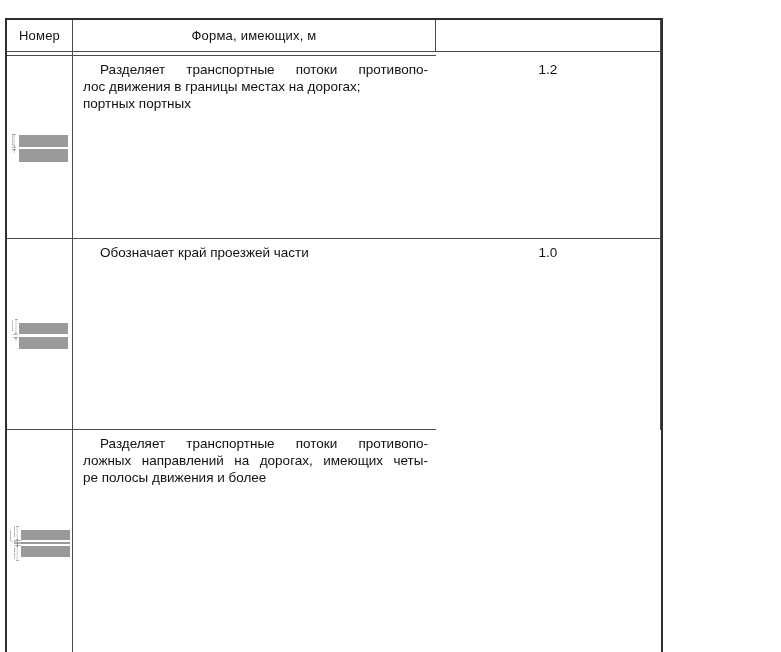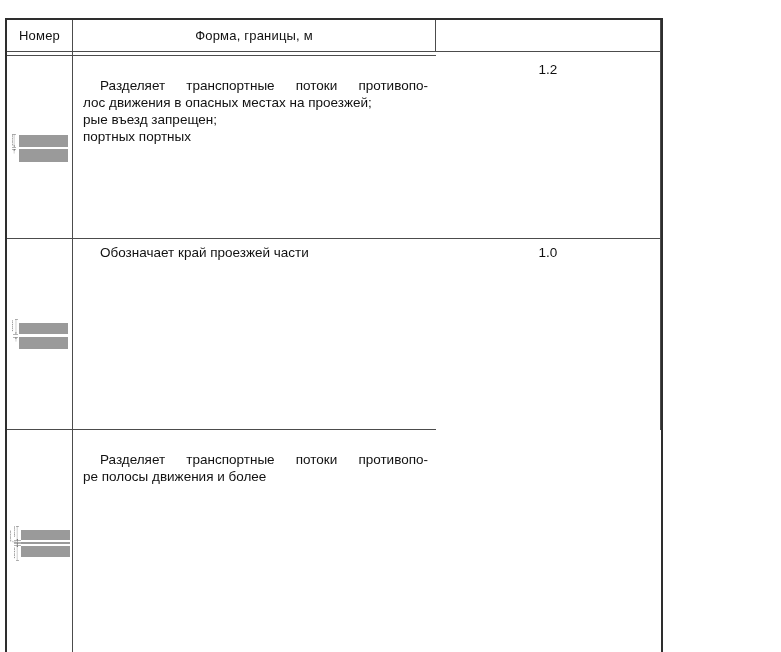--- a/index.html
+++ b/index.html
@@ -29,21 +29,21 @@
     font-size:13px; letter-spacing:0.2px;
   }
   .num {
     text-align:center; padding-top:6px; font-size:13.5px;
   }
   .desc {
     font-size:13.5px; line-height:17px;
     padding:5px 8px 0 10px;
   }
   .ln { text-align:left; white-space:normal; }
-  .ln.j { text-align:justify; text-align-last:justify;margin-top:16px; }
+  .ln.j { text-align:justify; text-align-last:justify; }
   .ln.ind { text-indent:17px; }
 
   .dsvg { position:absolute; left:0; top:0; width:100%; height:100%; display:block; }
   .mk   { fill:var(--marking-gray, #9a9a9a); shape-rendering:crispEdges; }
   .dl   { stroke:var(--diagram-line, #141414); stroke-width:1.2; fill:none; }
   .tick { stroke:var(--diagram-line, #141414); stroke-width:1.8; shape-rendering:crispEdges; }
   .ah   { fill:var(--diagram-line, #141414); stroke:none; }
   .dim  {
     font-family:"Liberation Sans", sans-serif;
     font-size:13.5px; font-style:italic;
@@ -54,21 +54,21 @@
 </head>
 <body>
 
 <div class="page">
   <div class="gost-table">
 
     <div class="cell head bR bB">
       <span>Номер</span>
     </div>
     <div class="cell head bR bB">
-      <span>Форма, границы, м</span>
+      <span>Форма, имеющих, м</span>
     </div>
 
     <div class="cell bR bB"></div>
     <div class="cell bR bB"></div>
     <div class="cell bB"></div>
 
     <div class="cell num bR bB">
       <span>1.1</span>
     </div>
     <div class="cell bR bB">
@@ -82,22 +82,21 @@
           <line class="tick" x1="29" y1="92" x2="53" y2="92"></line>
           <line class="tick" x1="29" y1="103" x2="53" y2="103"></line>
           <polygon class="ah" points="40,103 37.5,111.5 42.5,111.5"></polygon>
           <line class="dl" x1="40" y1="103" x2="40" y2="128"></line>
           <text class="dim" x="28" y="53" dy="4" transform="rotate(-90 28 53)">0,10–0,15</text>
         </g>
       </svg>
     </div>
     <div class="cell desc bB">
       <div class="ln ind j">Разделяет транспортные потоки противопо-</div>
-      <div class="ln">лос движения в опасных местах на проезжей;</div>
-      <div class="ln">рые въезд запрещен;</div>
+      <div class="ln">лос движения в границы местах на дорогах;</div>
       <div class="ln">портных портных</div>
     </div>
 
     <div class="cell num bR bB">
       <span>1.2</span>
     </div>
     <div class="cell bR bB">
       <svg class="dsvg" viewBox="0 0 363 191">
         <rect class="mk" x="66" y="32" width="272" height="64"></rect>
         <rect class="mk" x="66" y="114" width="272" height="66"></rect>
@@ -141,17 +140,18 @@
           <line class="tick" x1="49" y1="206" x2="65" y2="206"></line>
           <polyline class="dl" points="27,97 31,104 52,104"></polyline>
           <text class="dim" x="41" y="47" dy="4" transform="rotate(-90 41 47)">0,10–0,20</text>
           <text class="dim" x="20" y="72" dy="4" transform="rotate(-90 20 72)">0,10–0,18</text>
           <text class="dim" x="41" y="166" dy="4" transform="rotate(-90 41 166)">0,10–0,20</text>
         </g>
       </svg>
     </div>
     <div class="cell desc">
       <div class="ln ind j">Разделяет транспортные потоки противопо-</div>
+      <div class="ln j">ложных направлений на дорогах, имеющих четы-</div>
       <div class="ln">ре полосы движения и более</div>
     </div>
 
   </div>
 </div>
 
 </body></html>

